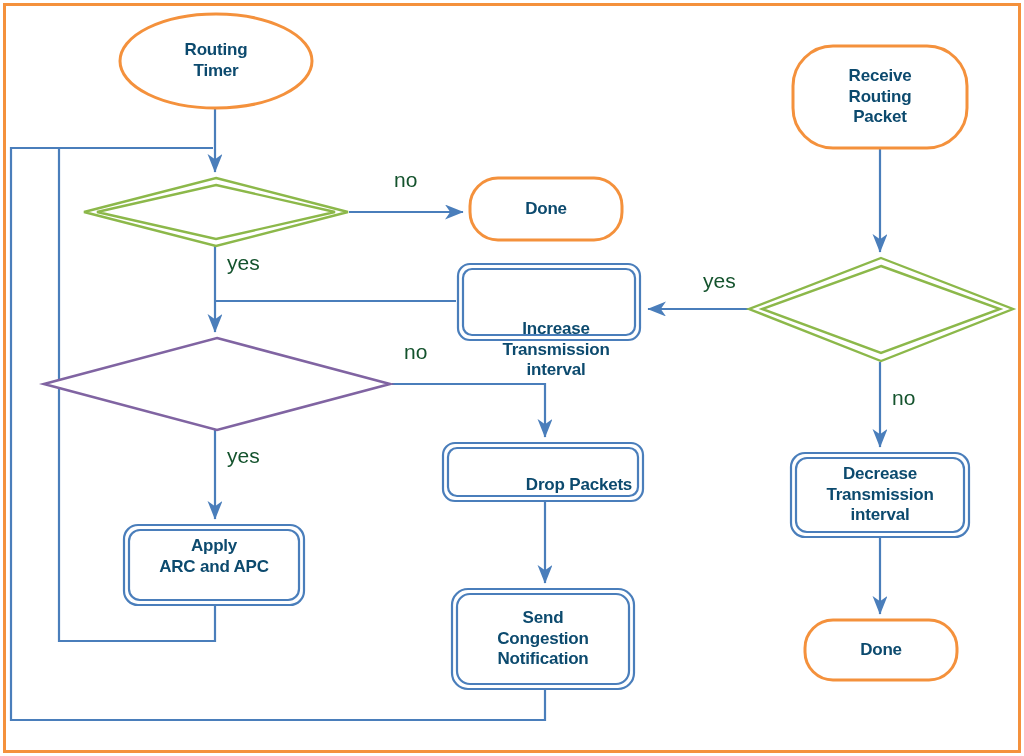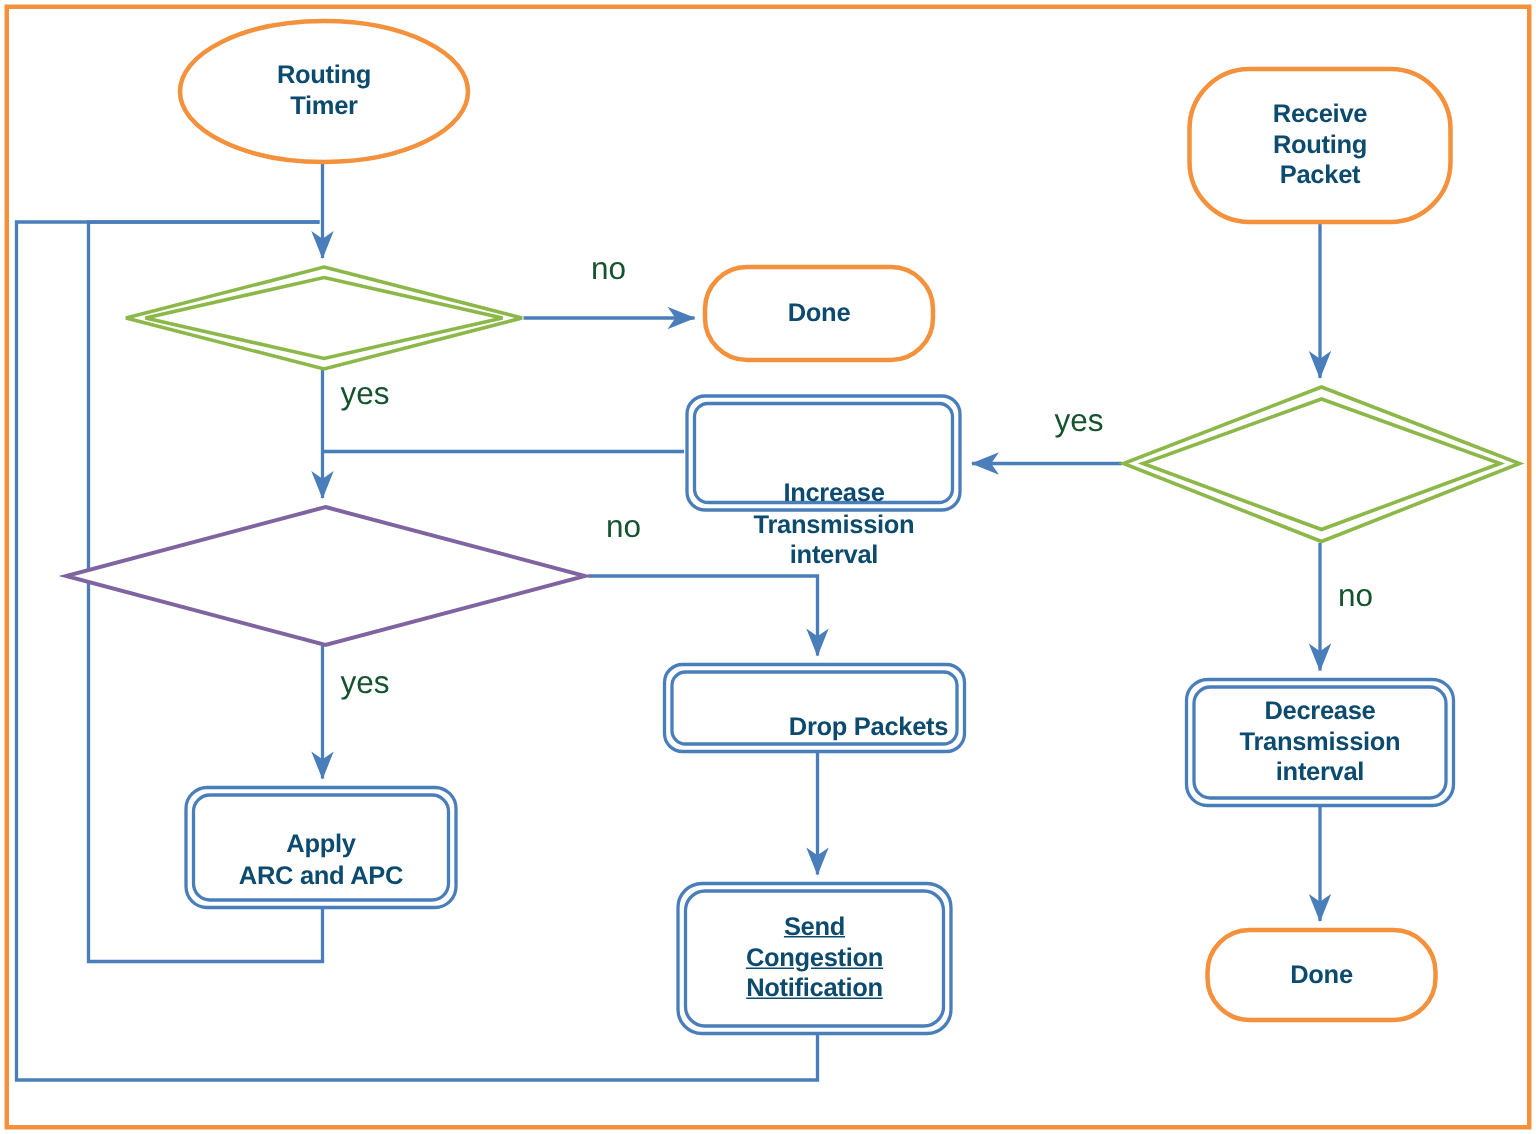--- a/index.html
+++ b/index.html
@@ -150,24 +150,24 @@
 
   <div class="node-label" style="left:470px; top:178px; width:152px; height:62px;">Done</div>
 
   <div class="node-label" style="left:458px; top:264px; width:196px; height:76px;margin-top:48px;">Increase
 Transmission
 interval</div>
 
 
   <div class="node-label" style="left:443px; top:450px; width:200px; height:70px;margin-left:36px;">Drop Packets</div>
 
-  <div class="node-label" style="left:124px; top:539px; width:180px; height:70px;text-align:center;">Apply
+  <div class="node-label" style="left:124px; top:522px; width:180px; height:70px;text-align:center;">Apply
 ARC and APC</div>
 
-  <div class="node-label" style="left:452px; top:589px; width:182px; height:100px;text-decoration:underline;">Send
+  <div class="node-label" style="left:452px; top:589px; width:182px; height:100px;">Send
 Congestion
 Notification</div>
 
   <div class="node-label" style="left:793px; top:46px; width:174px; height:102px;">Receive
 Routing
 Packet</div>
 
 
   <div class="node-label" style="left:791px; top:453px; width:178px; height:84px;border-radius:26px;">Decrease
 Transmission

